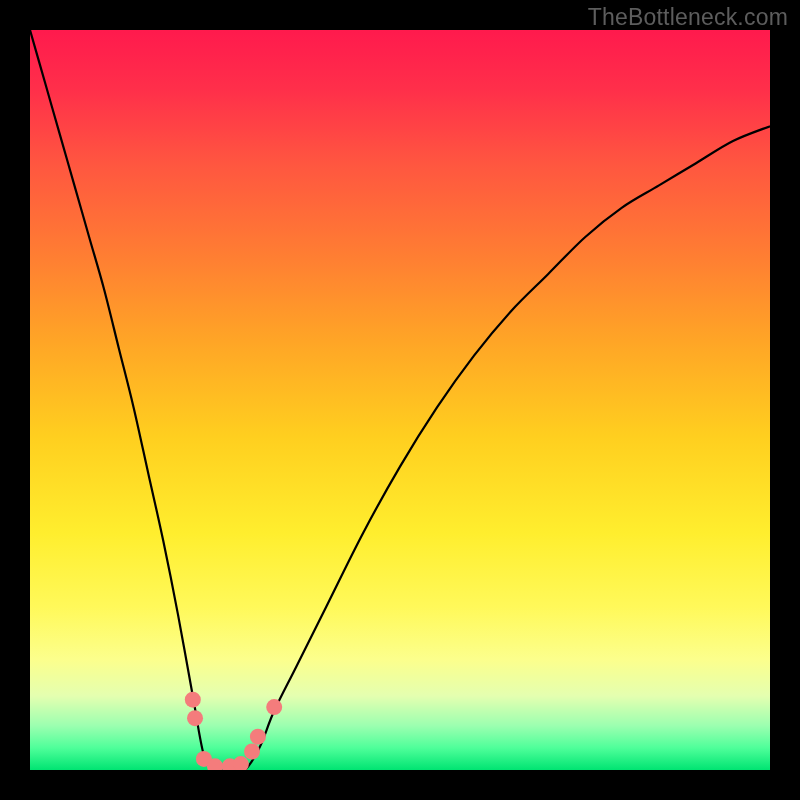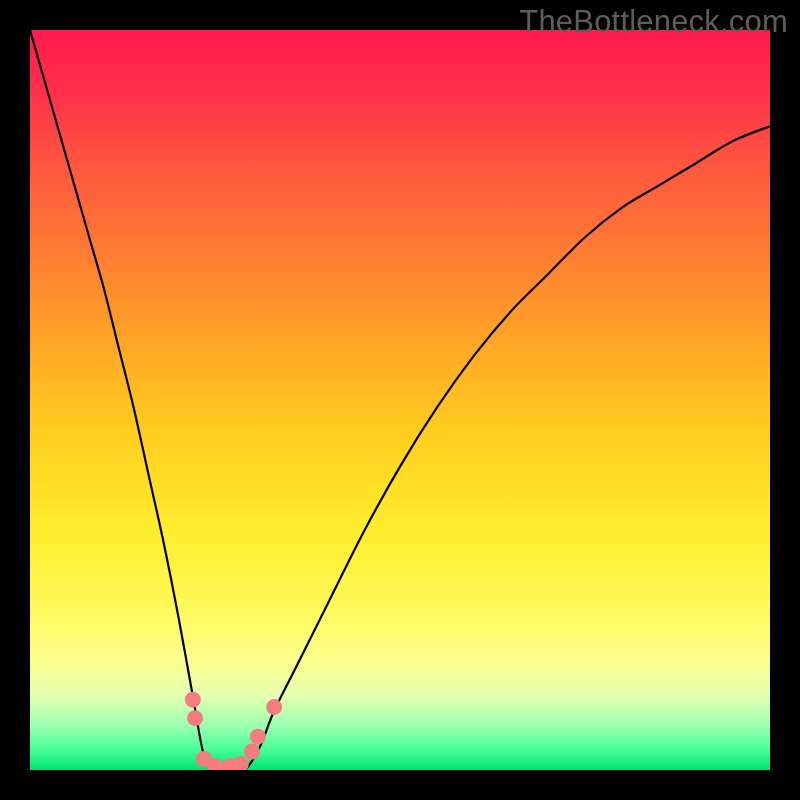--- a/index.html
+++ b/index.html
@@ -37,21 +37,21 @@
       #9cffb0 94%,
       #4fff9a 97%,
       #00e472 100%
     );
   }
   .watermark {
     position: absolute;
     top: 4px;
     right: 12px;
     color: #5d5d5d;
-    font-size: 31px;
+    font-size: 23px;
     font-weight: 500;
     letter-spacing: 0.2px;
     z-index: 5;
   }
   svg.overlay {
     position: absolute;
     left: 0; top: 0;
     width: 740px;
     height: 740px;
     overflow: visible;

